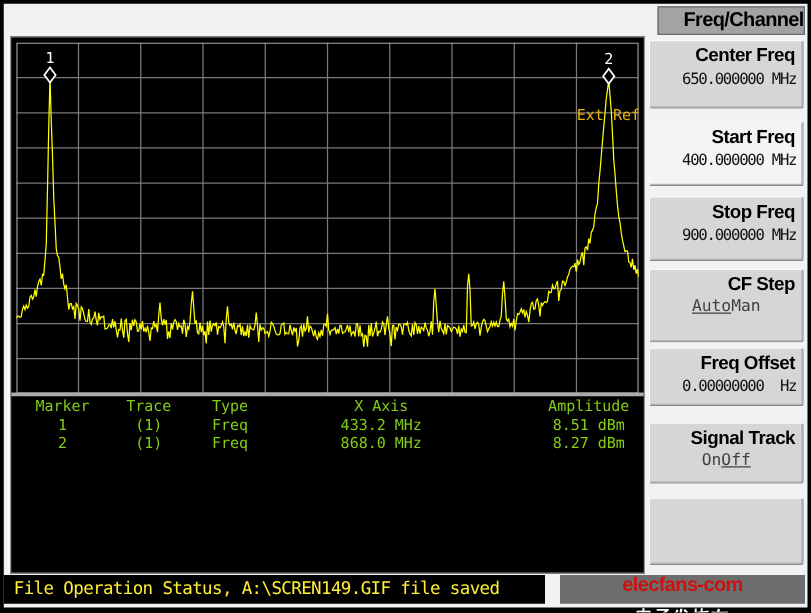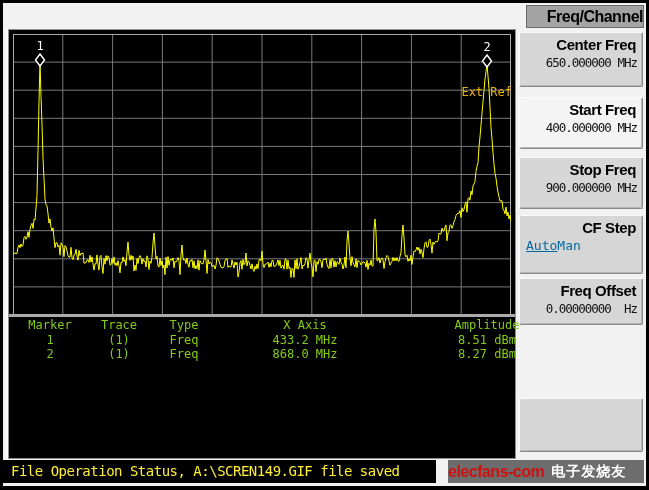--- a/index.html
+++ b/index.html
@@ -19,21 +19,21 @@
   .plot-svg{position:absolute;left:4px;top:4px;}
   .divider{position:absolute;left:0;top:284px;width:100%;height:3px;background:#ababab;}
   .ext-ref{
     position:absolute;right:3px;top:55px;color:#eab308;
     font-family:"DejaVu Sans Mono",monospace;font-size:12px;white-space:pre;
   }
   
   .mrow{position:absolute;left:0;width:100%;height:13px;color:#84cc16;
     font-family:"DejaVu Sans Mono",monospace;font-size:12px;line-height:13px;}
   .mrow span{position:absolute;transform:translateX(-50%);white-space:pre;}
-  .c1{left:41px;} .c2{left:110px;} .c3{left:175px;} .c4{left:296px;} .c5{left:478px;}
+  .c1{left:41px;} .c2{left:110px;} .c3{left:175px;} .c4{left:296px;} .c5{left:462px;}
   .hdr-row{top:289px;} .row1{top:304px;} .row2{top:318px;}
   
   .sidebar{position:absolute;left:514px;top:0;width:129px;height:456px;}
   .menu-title{
     position:absolute;left:9px;top:2px;width:116px;height:21px;
     background:#a3a3a3;border:1px solid #6a6a6a;
     font-size:16px;font-weight:bold;color:#000;text-align:right;line-height:21px;
     letter-spacing:-0.5px;
   }
   .softkey{
@@ -44,37 +44,37 @@
   .softkey.active{background:#f4f4f4;}
   .sk-label{
     text-align:right;font-size:15px;font-weight:bold;color:#000;
     padding:4px 6px 0 0;letter-spacing:-0.4px;line-height:16px;
   }
   .sk-value{
     text-align:right;font-family:"DejaVu Sans Mono",monospace;font-size:12.5px;
     color:#111;padding:2px 5px 0 0;letter-spacing:-1px;white-space:pre;
   }
   .sk-toggle{
-    display:flex;justify-content:flex-start;padding:2px 6px 0 6px;
-    font-family:"DejaVu Sans Mono",monospace;font-size:13px;color:#0369a1;
+    display:flex;justify-content:center;padding:2px 6px 0 6px;
+    font-family:"DejaVu Sans Mono",monospace;font-size:13px;color:#404040;
   }
   .sk-toggle .sel{text-decoration:underline;}
   .b1{top:29px;height:53px;} .b2{top:94px;height:50px;} .b3{top:154px;height:50px;}
   .b4{top:212px;height:57px;} .b5{top:275px;height:45px;} .b6{top:335px;height:47px;}
   .b7{top:395px;height:52px;}
   
   .status-bar{
     position:absolute;left:0;top:457px;width:433px;height:23px;background:#000;
     color:#ffee33;font-family:"DejaVu Sans Mono",monospace;font-weight:normal;
     font-size:14px;line-height:23px;padding-left:8px;box-sizing:border-box;
     letter-spacing:-0.5px;white-space:pre;
   }
   .watermark{
     position:absolute;left:445px;top:457px;width:196px;height:23px;background:#6d6d6d;
-    display:flex;align-items:center;gap:7px;box-sizing:border-box;
+    display:flex;align-items:center;gap:7px;box-sizing:border-box;flex-direction:column;
   }
   .wm-brand{color:#cf1010;font-weight:bold;font-size:16px;letter-spacing:-0.5px;}
   .wm-cjk{color:#ffffff;font-size:14px;font-weight:bold;letter-spacing:1px;}
 </style>
 </head>
 <body>
 
 <div class="screen">
 
   <div class="display">
@@ -154,20 +154,27 @@
         <span class="sel">Auto</span>
         <span>Man</span>
       </div>
     </div>
 
     <div class="softkey b5">
       <div class="sk-label">Freq Offset</div>
       <div class="sk-value">0.00000000  Hz</div>
     </div>
 
+    <div class="softkey b6">
+      <div class="sk-label">Signal Track</div>
+      <div class="sk-toggle">
+        <span>On</span>
+        <span class="sel">Off</span>
+      </div>
+    </div>
 
     <div class="softkey b7"></div>
   </div>
 
   <div class="status-bar">File Operation Status, A:\SCREN149.GIF file saved</div>
   <div class="watermark">
     <span class="wm-brand">elecfans-com</span>
     <span class="wm-cjk">电子发烧友</span>
   </div>
 

